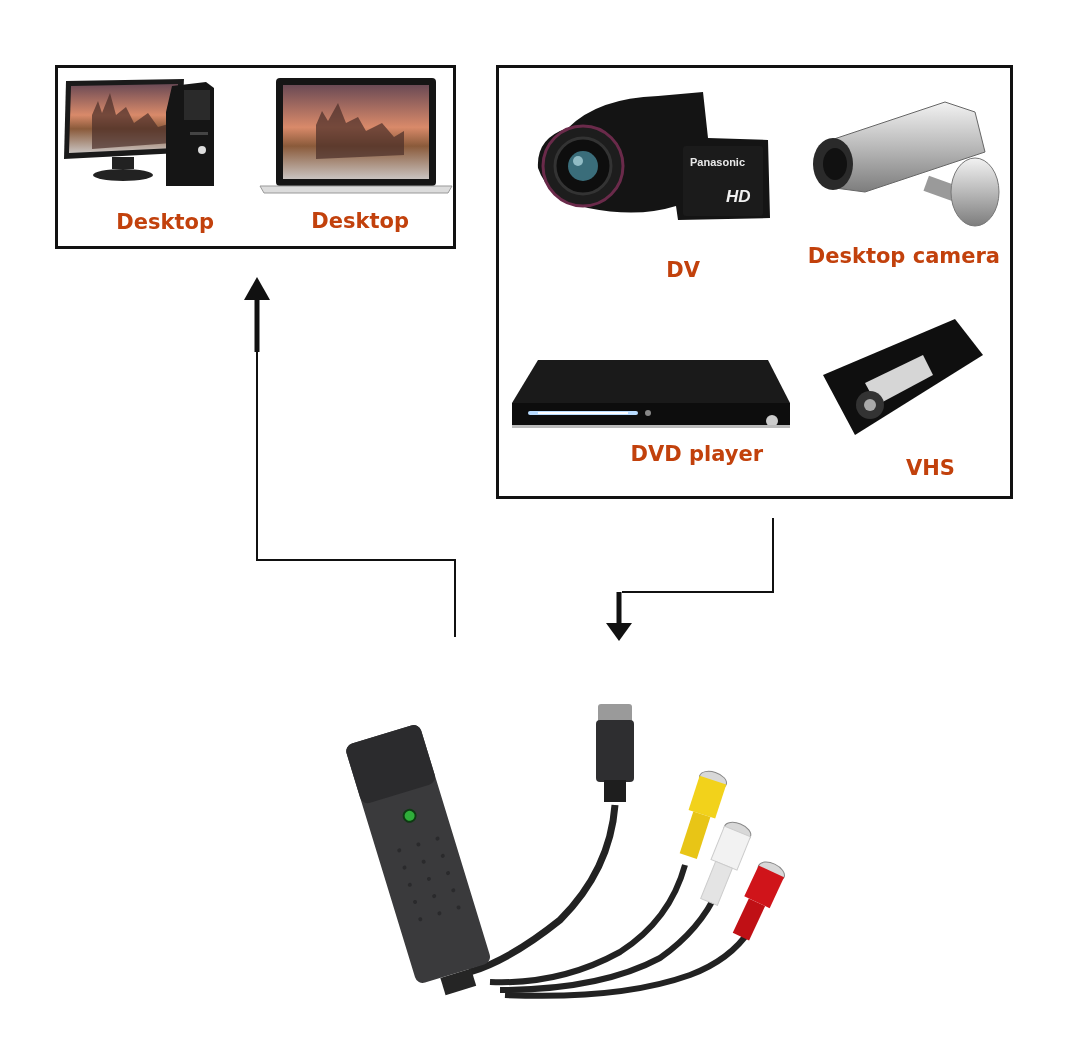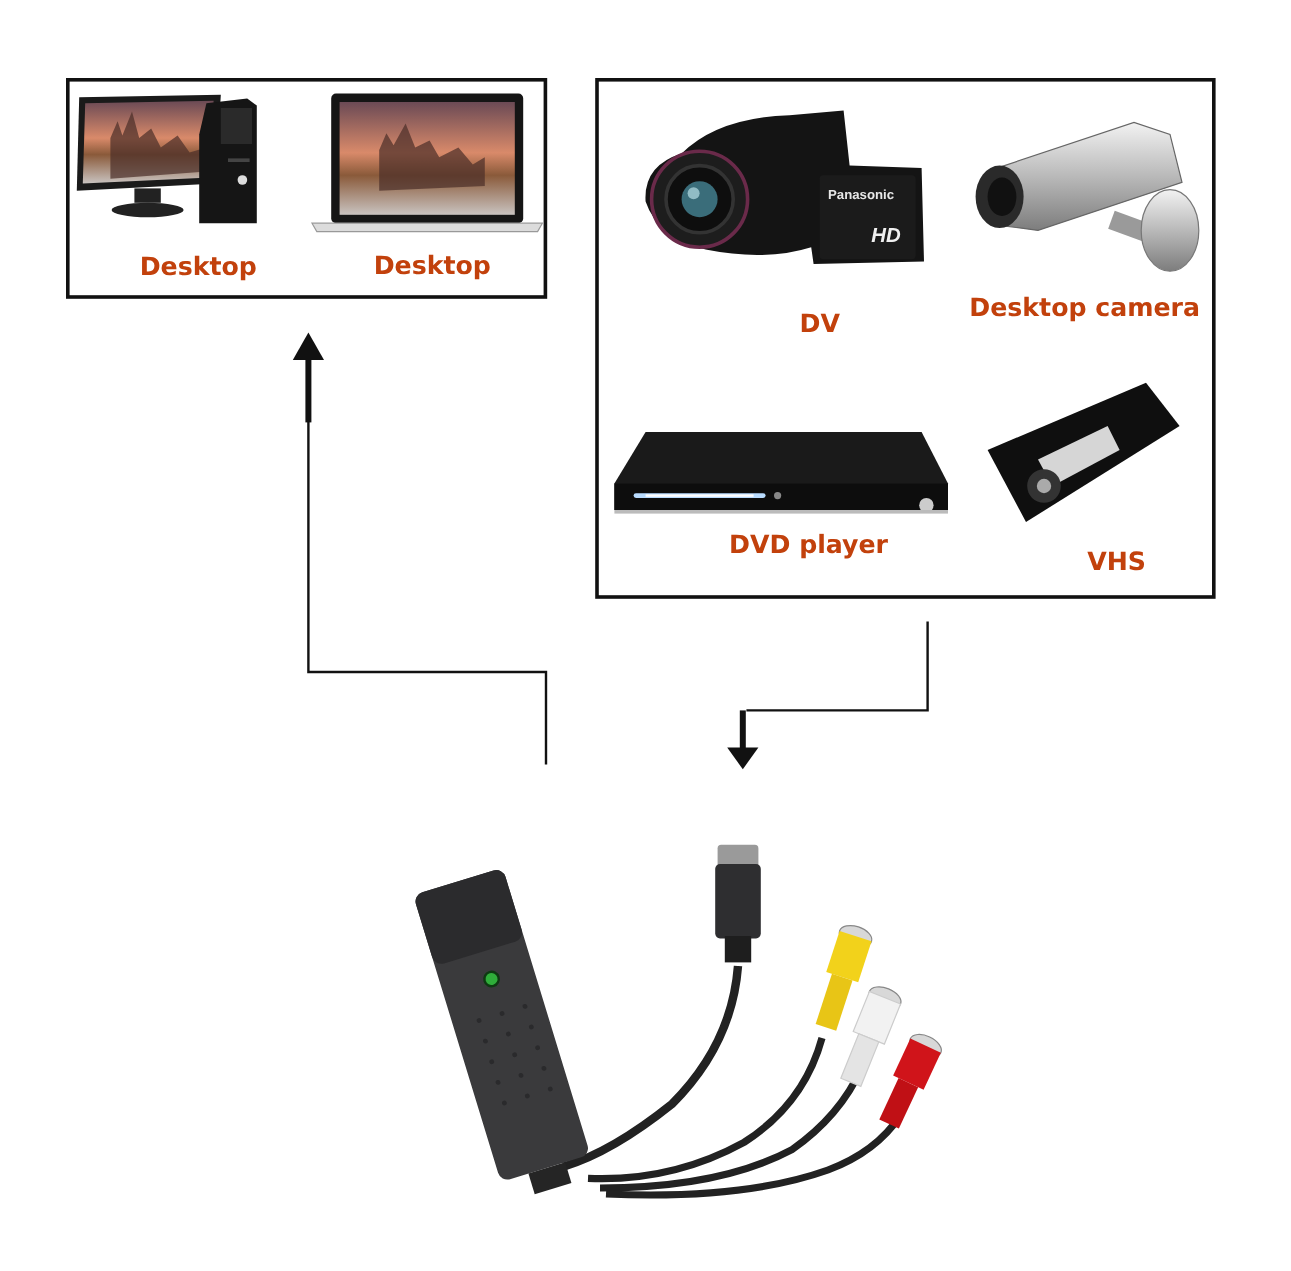--- a/index.html
+++ b/index.html
@@ -79,21 +79,21 @@
 
 <svg class="device" style="left:508px;top:355px;" width="285" height="80">
   <polygon points="30,5 260,5 282,48 282,70 4,70 4,48" fill="#1a1a1a"></polygon>
   <rect x="4" y="48" width="278" height="22" fill="#0d0d0d"></rect>
   <rect x="20" y="56" width="110" height="4" rx="2" fill="#b9dcff"></rect>
   <rect x="30" y="57" width="90" height="2" fill="#ffffff"></rect>
   <circle cx="140" cy="58" r="3" fill="#888"></circle>
   <circle cx="264" cy="66" r="6" fill="#ccc"></circle>
   <rect x="4" y="70" width="278" height="3" fill="#bbb"></rect>
 </svg>
-<div class="label" style="left:580px;top:442px;width:160px;">DVD player</div>
+<div class="label" style="left:603px;top:442px;width:160px;">DVD player</div>
 
 <svg class="device" style="left:815px;top:315px;" width="175" height="125">
   <polygon points="8,60 140,4 168,40 40,120" fill="#0f0f0f"></polygon>
   <polygon points="50,68 108,40 118,60 62,90" fill="#d6d6d6"></polygon>
   <circle cx="55" cy="90" r="14" fill="#333"></circle>
   <circle cx="55" cy="90" r="6" fill="#aaa"></circle>
 </svg>
 <div class="label" style="left:855px;top:456px;width:100px;">VHS</div>
 
 <svg width="1076" height="1059" style="pointer-events:none;">

